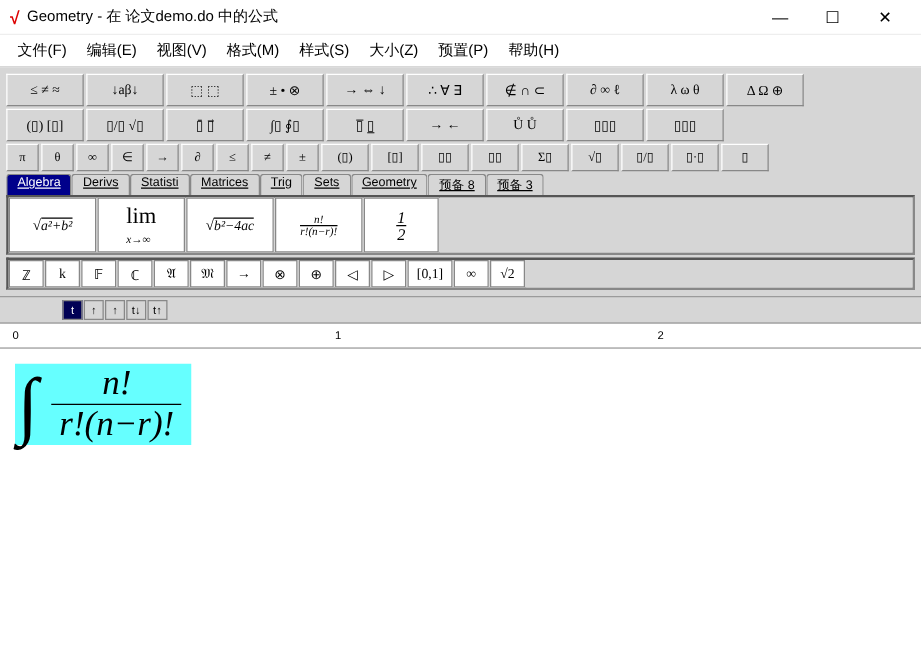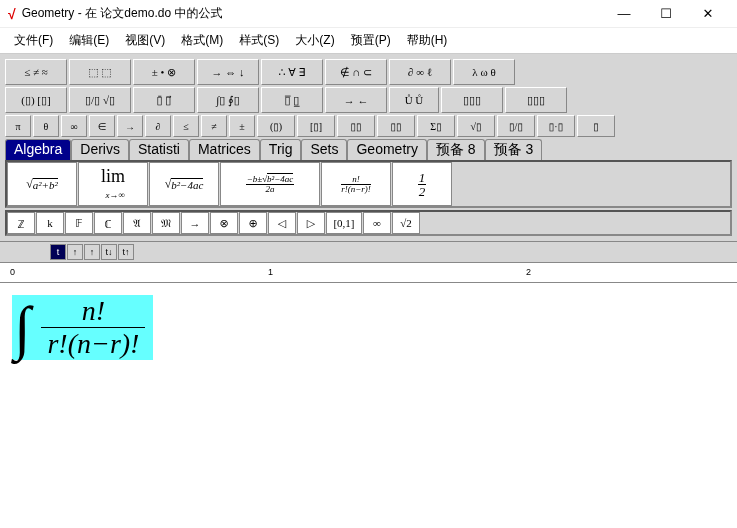--- a/index.html
+++ b/index.html
@@ -8,21 +8,21 @@
   .title-bar .logo{color:#d00;font-weight:bold;font-size:14px;margin-right:6px;}
   .title-bar .title{flex:1;}
   .win-btn{width:42px;height:28px;display:flex;align-items:center;justify-content:center;font-size:13px;cursor:pointer;}
   .menu-bar{display:flex;padding:2px 6px;border-bottom:1px solid #ccc;align-items:flex-end;}
   .menu-item{padding:2px 8px;cursor:pointer;}
   .toolbars{background:#d6d6d6;padding:3px;border-bottom:1px solid #888;}
   .tool-row{display:flex;gap:2px;margin:2px;}
   .tool-btn{background:#d6d6d6;border:1px solid #888;border-top-color:#fff;border-left-color:#fff;height:26px;min-width:32px;display:flex;align-items:center;justify-content:center;font-size:11px;cursor:pointer;font-family:"Times New Roman",serif;white-space:nowrap;padding:0 4px;}
   .tool-btn.small{height:22px;min-width:26px;font-size:10px;}
   .tab-row{display:flex;gap:0;margin:0 2px;}
-  .tab{background:#d6d6d6;border:1px solid #888;border-bottom:none;padding:1px 8px;font-size:14px;cursor:pointer;border-radius:3px 3px 0 0;}
+  .tab{background:#d6d6d6;border:1px solid #888;border-bottom:none;padding:1px 8px;font-size:10px;cursor:pointer;border-radius:3px 3px 0 0;text-decoration:underline;}
   .tab.active{background:#00008b;color:#fff;}
   .expr-row{display:flex;gap:1px;margin:0 2px;border:2px solid #888;border-top-color:#555;border-left-color:#555;background:#d6d6d6;}
   .expr-cell{background:#fff;border:1px solid #888;height:44px;min-width:70px;display:flex;align-items:center;justify-content:center;font-family:"Times New Roman",serif;font-style:italic;font-size:12px;cursor:pointer;}
   .expr-cell.wide{min-width:100px;}
   .mini-row{display:flex;gap:1px;margin:2px;border:2px solid #888;border-top-color:#555;border-left-color:#555;}
   .mini-cell{background:#fff;border:1px solid #888;height:22px;min-width:28px;display:flex;align-items:center;justify-content:center;font-family:"Times New Roman",serif;font-size:11px;cursor:pointer;}
   .tab-strip{background:#d6d6d6;padding:2px 50px;display:flex;gap:1px;border-bottom:1px solid #888;}
   .tab-s{background:#d6d6d6;border:1px solid #888;width:16px;height:16px;font-size:9px;display:flex;align-items:center;justify-content:center;cursor:pointer;}
   .tab-s.active{background:#005;color:#fff;}
   .ruler{background:#fff;height:20px;border-bottom:1px solid #888;position:relative;font-size:9px;}
@@ -56,37 +56,39 @@
   <div class="menu-item">样式(S)</div>
   <div class="menu-item">大小(Z)</div>
   <div class="menu-item">预置(P)</div>
   <div class="menu-item">帮助(H)</div>
 </div>
 
 <div class="toolbars">
 
   <div class="tool-row">
     <div class="tool-btn" style="width:62px">≤ ≠ ≈</div>
+    <div class="tool-btn" style="width:62px">↓aβ↓</div>
     <div class="tool-btn" style="width:62px">⬚ ⬚</div>
     <div class="tool-btn" style="width:62px">± • ⊗</div>
     <div class="tool-btn" style="width:62px">→ ⇔ ↓</div>
     <div class="tool-btn" style="width:62px">∴ ∀ ∃</div>
     <div class="tool-btn" style="width:62px">∉ ∩ ⊂</div>
     <div class="tool-btn" style="width:62px">∂ ∞ ℓ</div>
     <div class="tool-btn" style="width:62px">λ ω θ</div>
+    <div class="tool-btn" style="width:62px">Δ Ω ⊕</div>
   </div>
 
   <div class="tool-row">
     <div class="tool-btn" style="width:62px">(▯) [▯]</div>
     <div class="tool-btn" style="width:62px">▯/▯ √▯</div>
     <div class="tool-btn" style="width:62px">▯̄ ▯⃗</div>
     <div class="tool-btn" style="width:62px">∫▯ ∮▯</div>
     <div class="tool-btn" style="width:62px">▯̅ ▯̲</div>
     <div class="tool-btn" style="width:62px">→ ←</div>
-    <div class="tool-btn" style="width:50px">Ů Ů</div>
+    <div class="tool-btn" style="width:62px">Ů Ů</div>
     <div class="tool-btn" style="width:62px">▯▯▯</div>
     <div class="tool-btn" style="width:62px">▯▯▯</div>
   </div>
 
   <div class="tool-row">
     <div class="tool-btn small">π</div>
     <div class="tool-btn small">θ</div>
     <div class="tool-btn small">∞</div>
     <div class="tool-btn small">∈</div>
     <div class="tool-btn small">→</div>
@@ -113,29 +115,23 @@
     <div class="tab">Trig</div>
     <div class="tab">Sets</div>
     <div class="tab">Geometry</div>
     <div class="tab">预备 8</div>
     <div class="tab">预备 3</div>
   </div>
 
   <div class="expr-row">
     <div class="expr-cell">√<span style="border-top:1px solid #000;font-size:11px">a²+b²</span></div>
     <div class="expr-cell">
-        <span style="text-align:right"><span style="font-size:18px;font-style:normal">lim</span><br><span style="font-size:9px">x→∞</span></span>
+        <span style="text-align:left"><span style="font-size:18px;font-style:normal">lim</span><br><span style="font-size:9px">x→∞</span></span>
       </div>
     <div class="expr-cell">√<span style="border-top:1px solid #000;font-size:11px">b²−4ac</span></div>
-    <div class="expr-cell wide">
-        <span class="frac-s">
-          <div class="t">−b±√<span style="border-top:1px solid #000">b²−4ac</span></div>
-          <div>2a</div>
-        </span>
-      </div>
     <div class="expr-cell">
         <span class="frac-s">
           <div class="t">n!</div>
           <div>r!(n−r)!</div>
         </span>
       </div>
     <div class="expr-cell" style="min-width:60px">
         <span class="frac-s" style="font-size:13px">
           <div class="t">1</div>
           <div>2</div>

